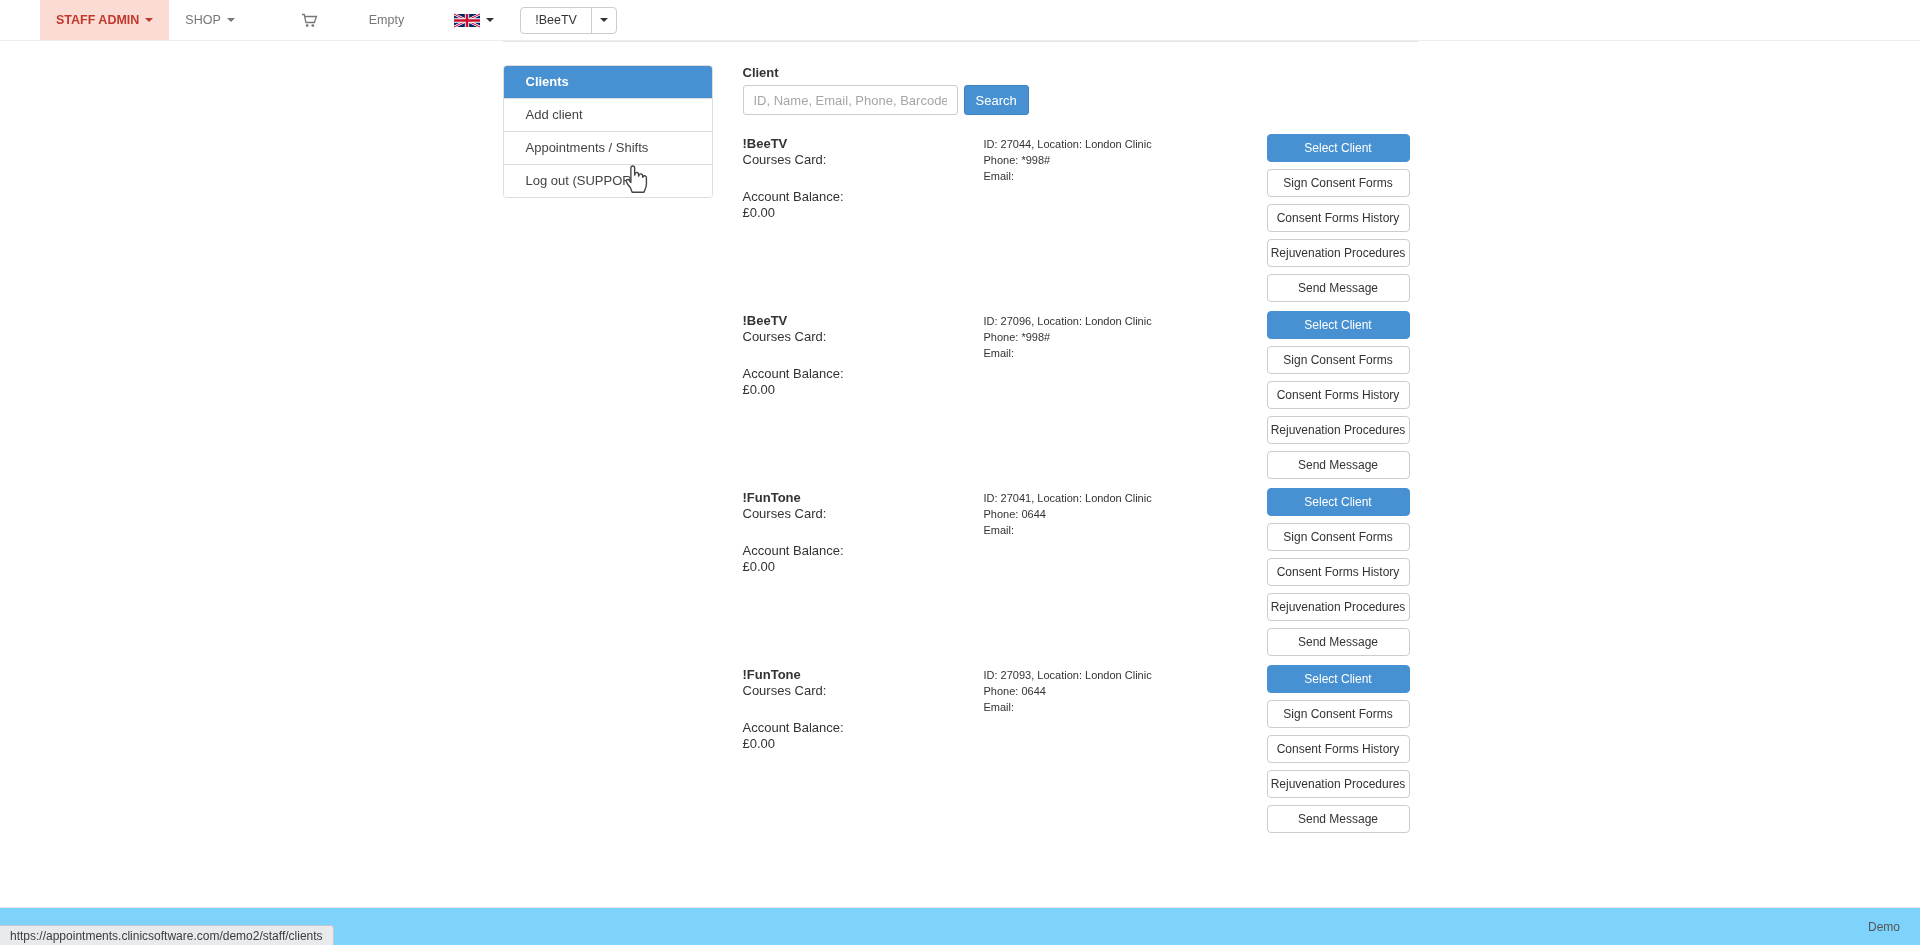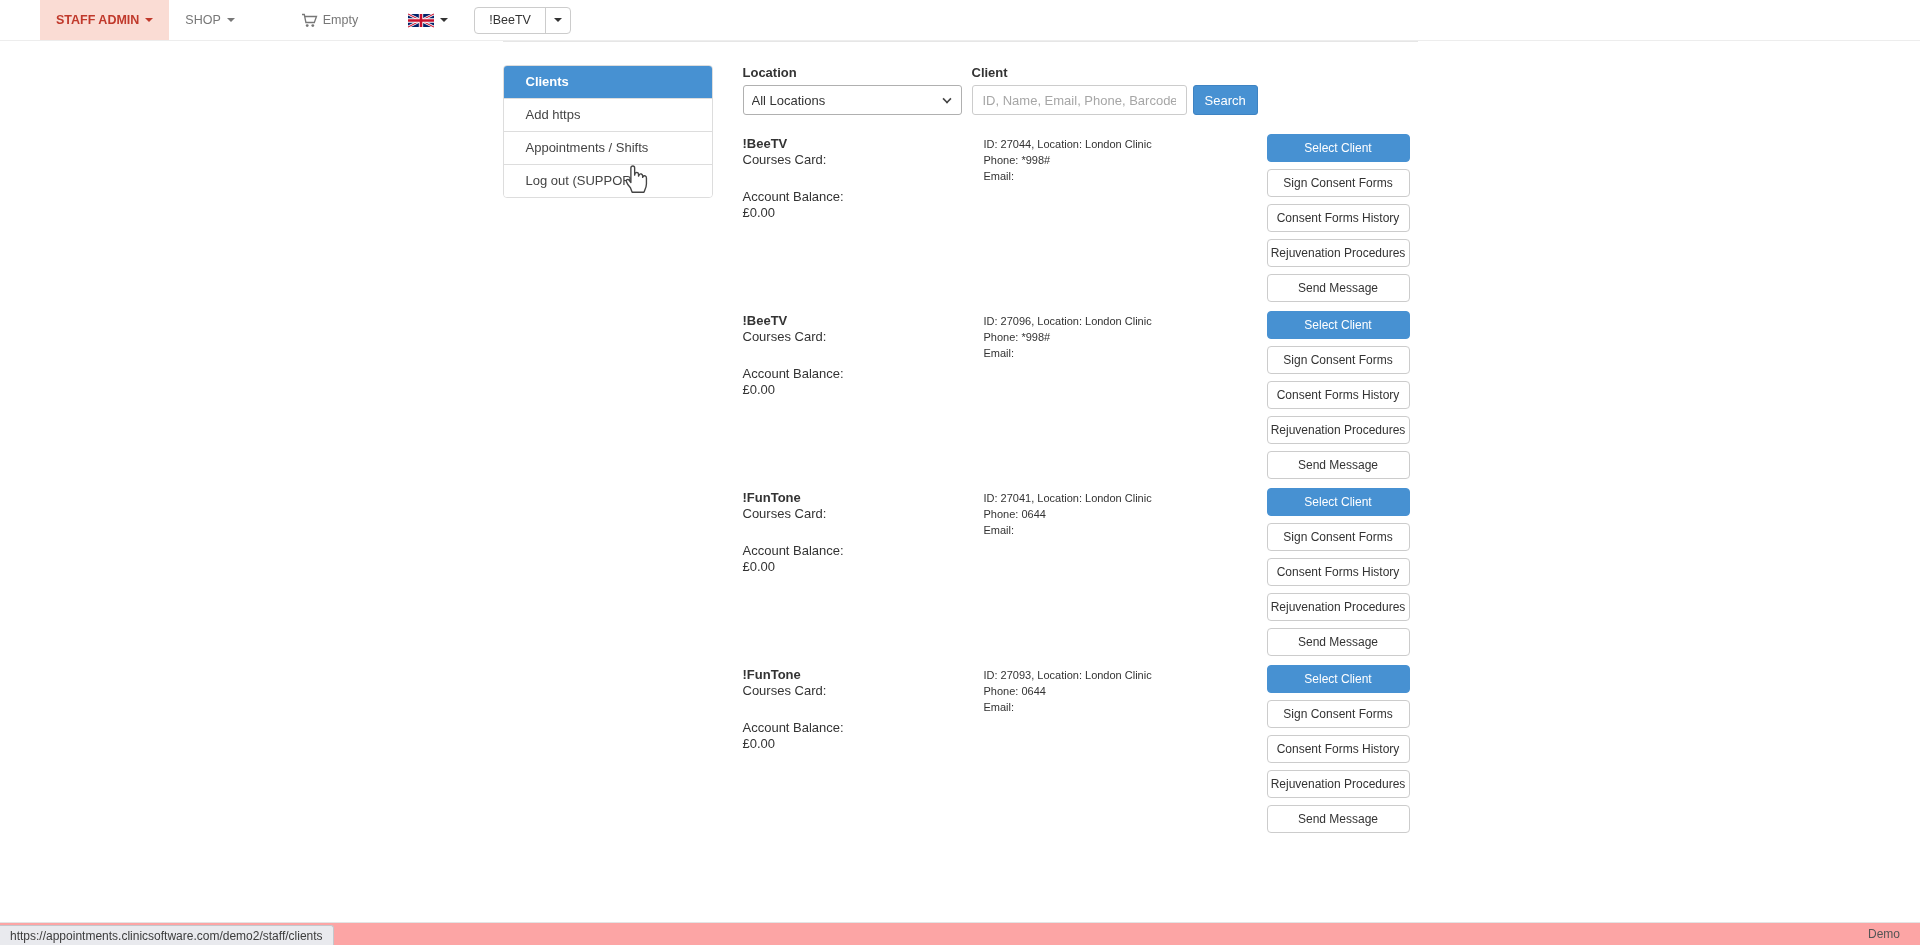--- a/index.html
+++ b/index.html
@@ -31,21 +31,21 @@
 
   .header-right { display: flex; align-items: stretch; padding-right: 22px; }
   .hdr-item { display: flex; align-items: center; font-size: 12.5px; color: #777; cursor: pointer; margin-left: 40px; }
   .staff-admin {
     background: #fadcd4;
     color: #c0392b;
     font-weight: bold;
     padding: 0 16px;
   }
   .shop { padding: 0 14px; margin-left: 2px; }
-  .cart { padding: 0 12px; }
+  .cart { padding: 0 12px; gap: 46px; }
   .cart svg { margin-right: 5px; }
   .caret {
     display: inline-block; width: 0; height: 0;
     border-left: 4px solid transparent; border-right: 4px solid transparent;
     border-top: 4px solid currentColor;
     margin-left: 6px; vertical-align: middle;
   }
   .flag-wrap { padding: 0 10px; margin-left: 28px; }
   .flag-wrap .caret { color: #333; }
   .user-split {
@@ -118,22 +118,22 @@
     display: block; width: 143px; height: 28px; margin-bottom: 7px;
     background: #fff; border: 1px solid #ccc; border-radius: 4px;
     font-size: 12px; color: #333; cursor: pointer;
     font-family: "Liberation Sans", "DejaVu Sans", sans-serif;
   }
   .action-btn:last-child { margin-bottom: 0; }
   .action-btn.primary { background: #4791d2; border-color: #4791d2; color: #fff; }
 
   
   .footer-bar {
-    position: absolute; left: 0; right: 0; bottom: 0; height: 23px;
-    background: #fca5a5; border-top: 1px solid #e4e4e4;
+    position: absolute; left: 0; right: 0; bottom: 0; height: 38px;
+    background: #7dd3fc; border-top: 1px solid #e4e4e4;
     display: flex; align-items: center; justify-content: flex-end;
     padding-right: 20px; font-size: 12px; color: #555;
   }
   .status-url {
     position: absolute; left: 0; bottom: 0; height: 20px;
     background: #e9eaee; border: 1px solid #c4c7cc; border-left: none; border-bottom: none;
     border-top-right-radius: 3px;
     display: flex; align-items: center; padding: 0 10px;
     font-size: 12px; color: #3c3c3c; z-index: 5;
   }
@@ -184,37 +184,28 @@
   </div>
 </div>
 
 <div class="container">
   <hr class="title-divider">
 
   <div class="content-row">
 
     <div class="sidebar">
       <div class="sidebar-item active">Clients</div>
-      <div class="sidebar-item">Add https</div>
+      <div class="sidebar-item">Add client</div>
       <div class="sidebar-item">Appointments / Shifts</div>
       <div class="sidebar-item">Log out (SUPPORT)</div>
     </div>
 
     <div class="main-col">
 
       <div class="search-form">
-        <div class="form-group">
-          <label class="form-label">Location</label>
-          <span class="select-wrap">
-            <select class="location-select">
-              <option>All Locations</option>
-            </select>
-            <span class="select-chevron"></span>
-          </span>
-        </div>
         <div class="form-group">
           <label class="form-label">Client</label>
           <input class="client-input" type="text" placeholder="ID, Name, Email, Phone, Barcode" style="">
         </div>
         <button class="search-btn">Search</button>
       </div>
 
       <div>
   <div class="client-row">
     <div class="col-main">

